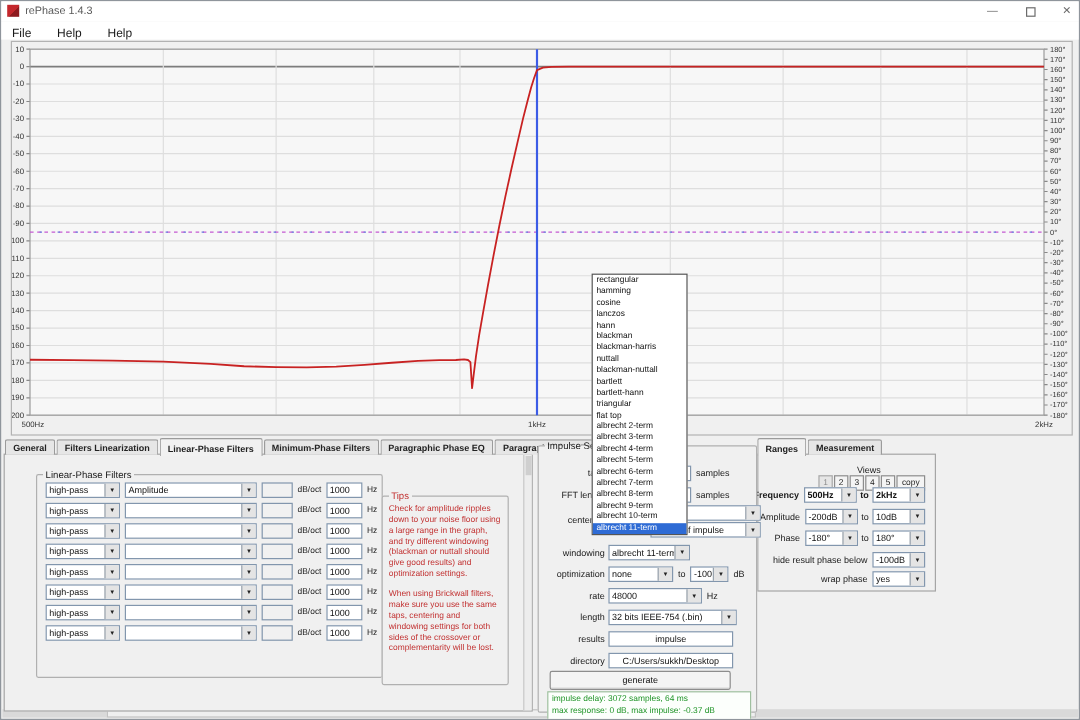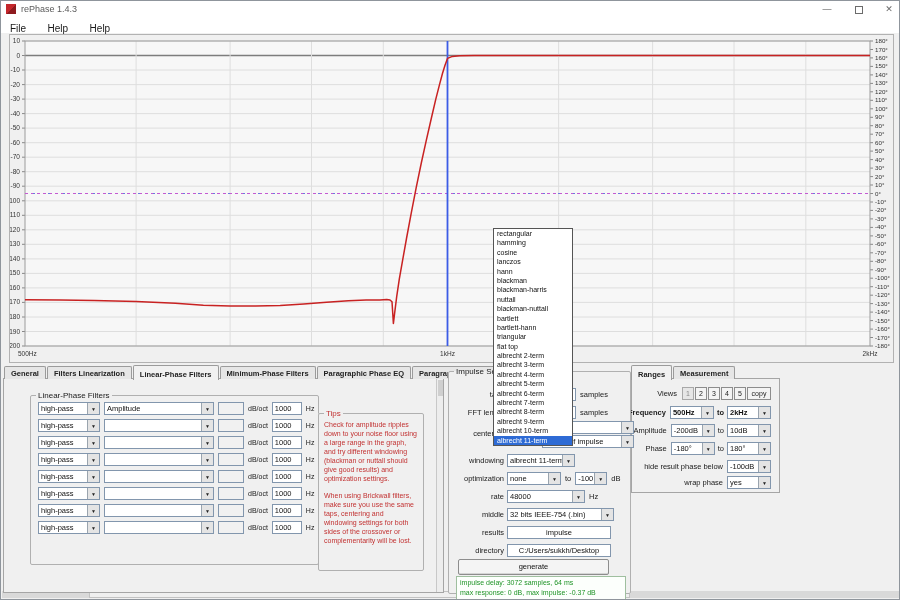--- a/index.html
+++ b/index.html
@@ -443,21 +443,21 @@
     <div class="irow" style="top:114px;">
       <span class="ilabel">rate</span>
       <span class="combo w78">
         <span class="cv">48000</span>
         <span class="ca">▼</span>
       </span>
       <span class="iunit">Hz</span>
     </div>
 
     <div class="irow" style="top:132px;">
-      <span class="ilabel">middle</span>
+      <span class="ilabel">length</span>
       <span class="combo w107">
         <span class="cv">32 bits IEEE-754 (.bin)</span>
         <span class="ca">▼</span>
       </span>
     </div>
 
     <div class="irow" style="top:150px;">
       <span class="ilabel">results</span>
       <input class="ifield w104" value="impulse" style="">
     </div>
@@ -499,21 +499,21 @@
       <div class="pitem">albrecht 9-term</div>
       <div class="pitem">albrecht 10-term</div>
       <div class="pitem selected">albrecht 11-term</div>
     </div>
 
   <div class="ranges-tabs">
     <span class="tab active">Ranges</span>
     <span class="tab">Measurement</span>
   </div>
   <div class="ranges-box">
-    <div class="rrow" style="top:8px;">
+    <div class="rrow" style="top:8px;flex-direction:column;">
       <span class="rlabel">Views</span>
       <span id="views-buttons" style="display:flex;">
           <span class="vbtn active">1</span>
           <span class="vbtn">2</span>
           <span class="vbtn">3</span>
           <span class="vbtn">4</span>
           <span class="vbtn">5</span>
           <span class="vbtn copy">copy</span>
         </span>
     </div>

